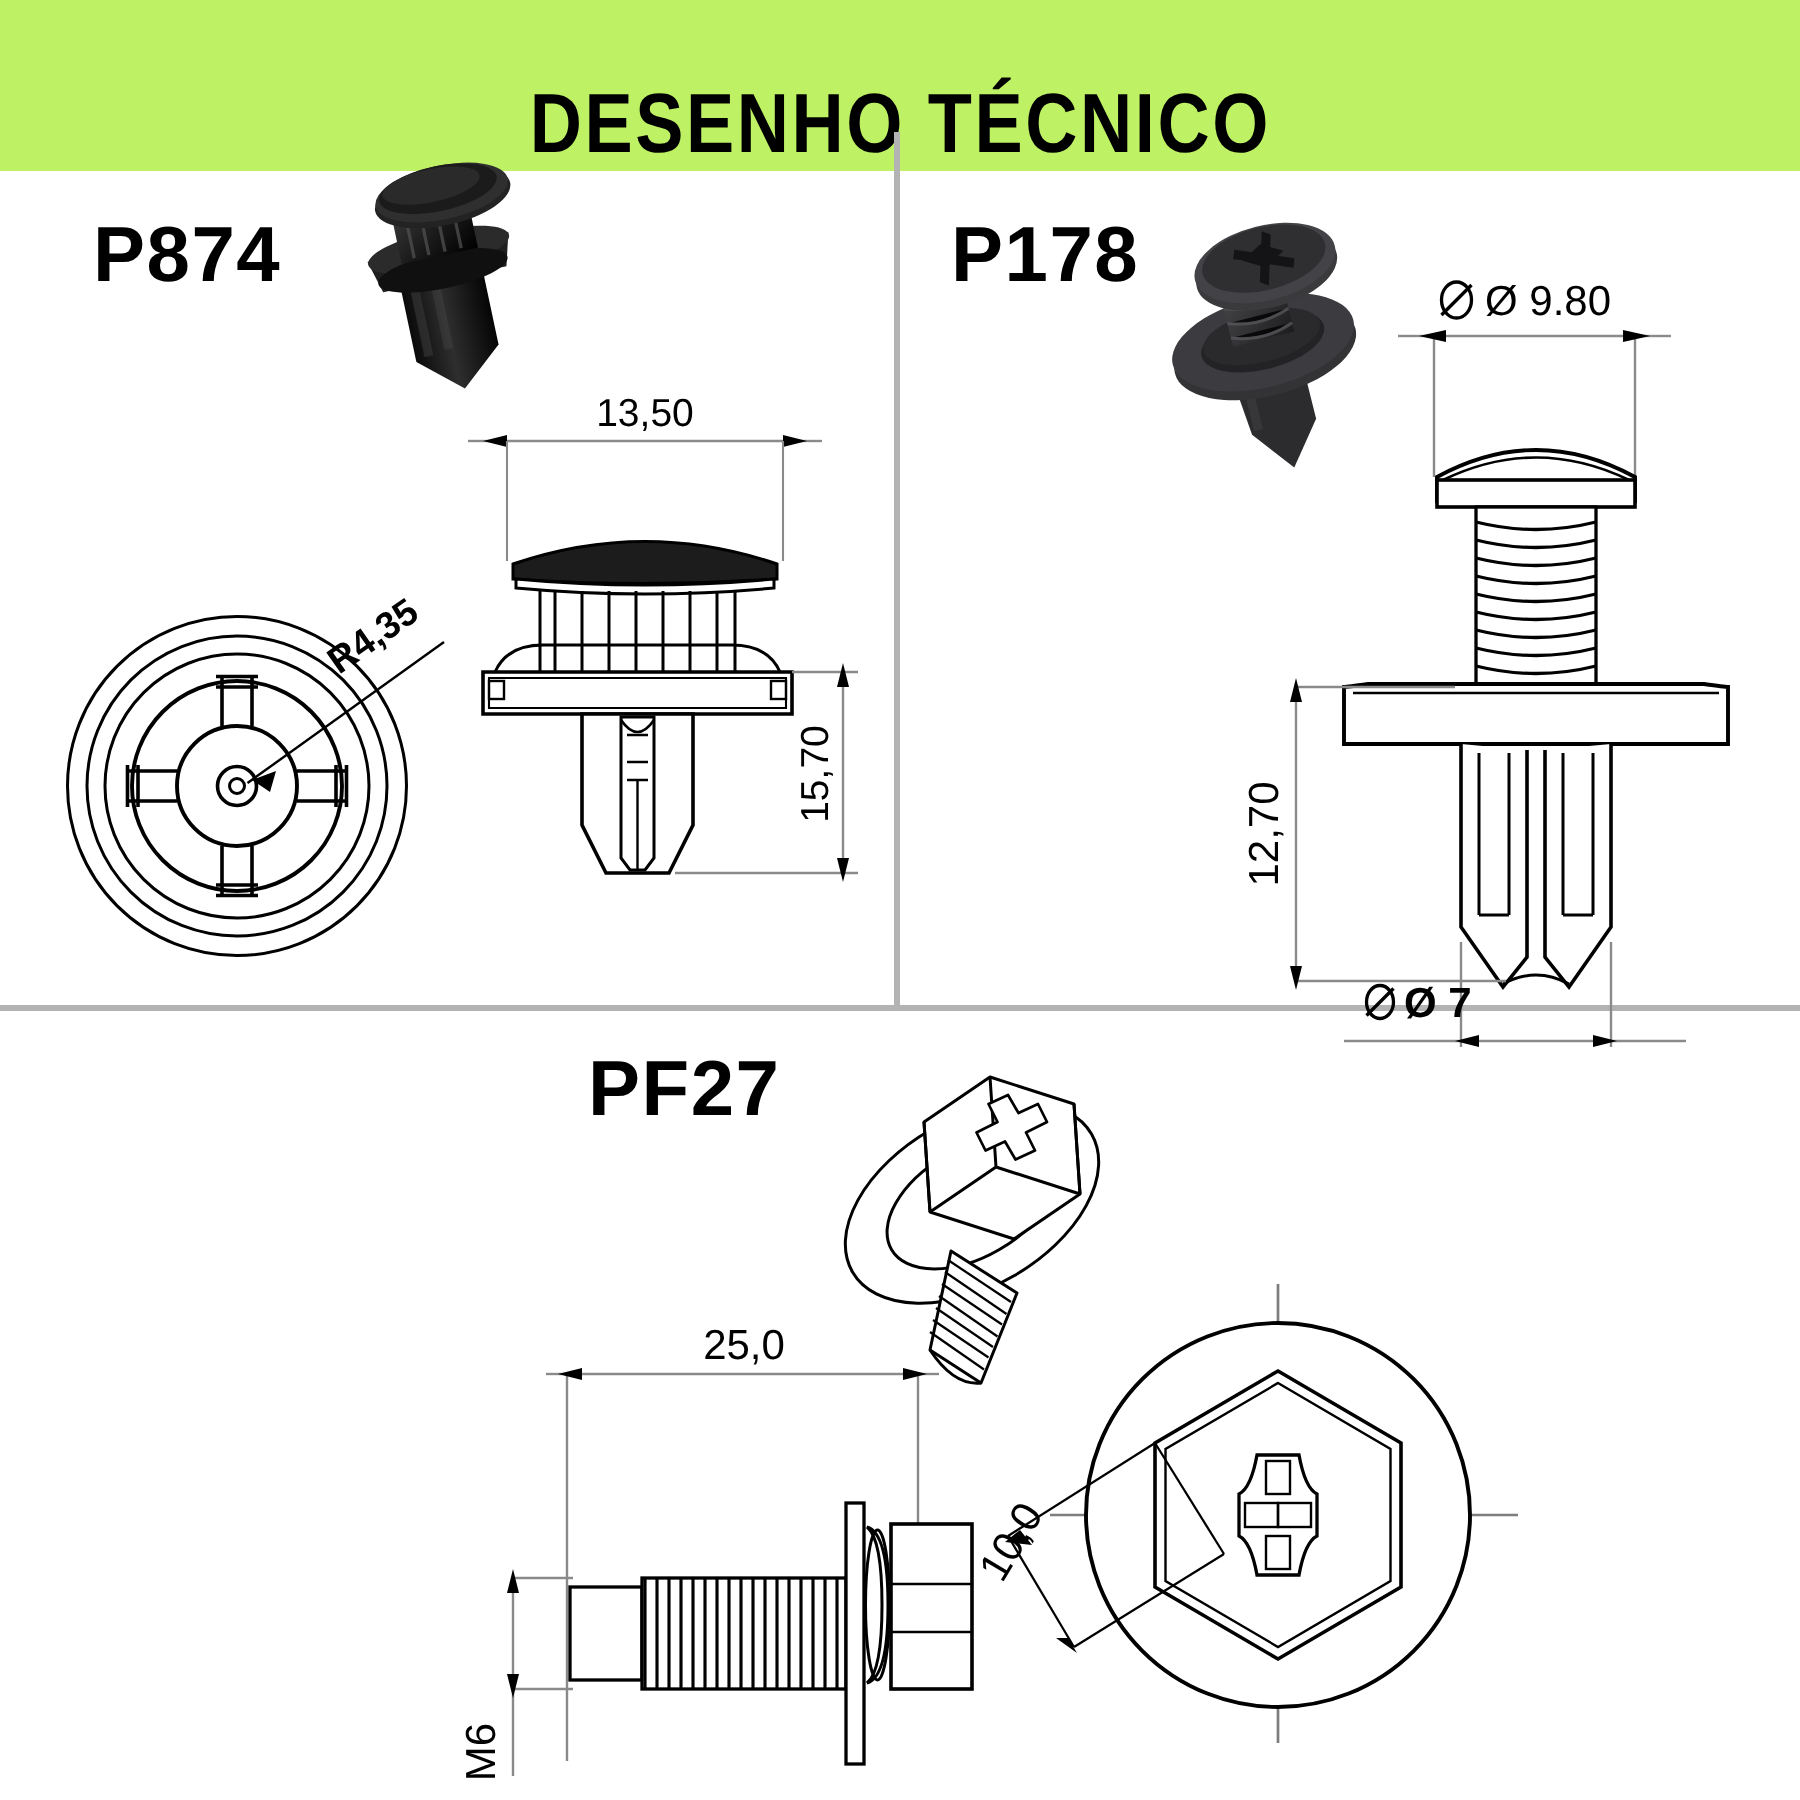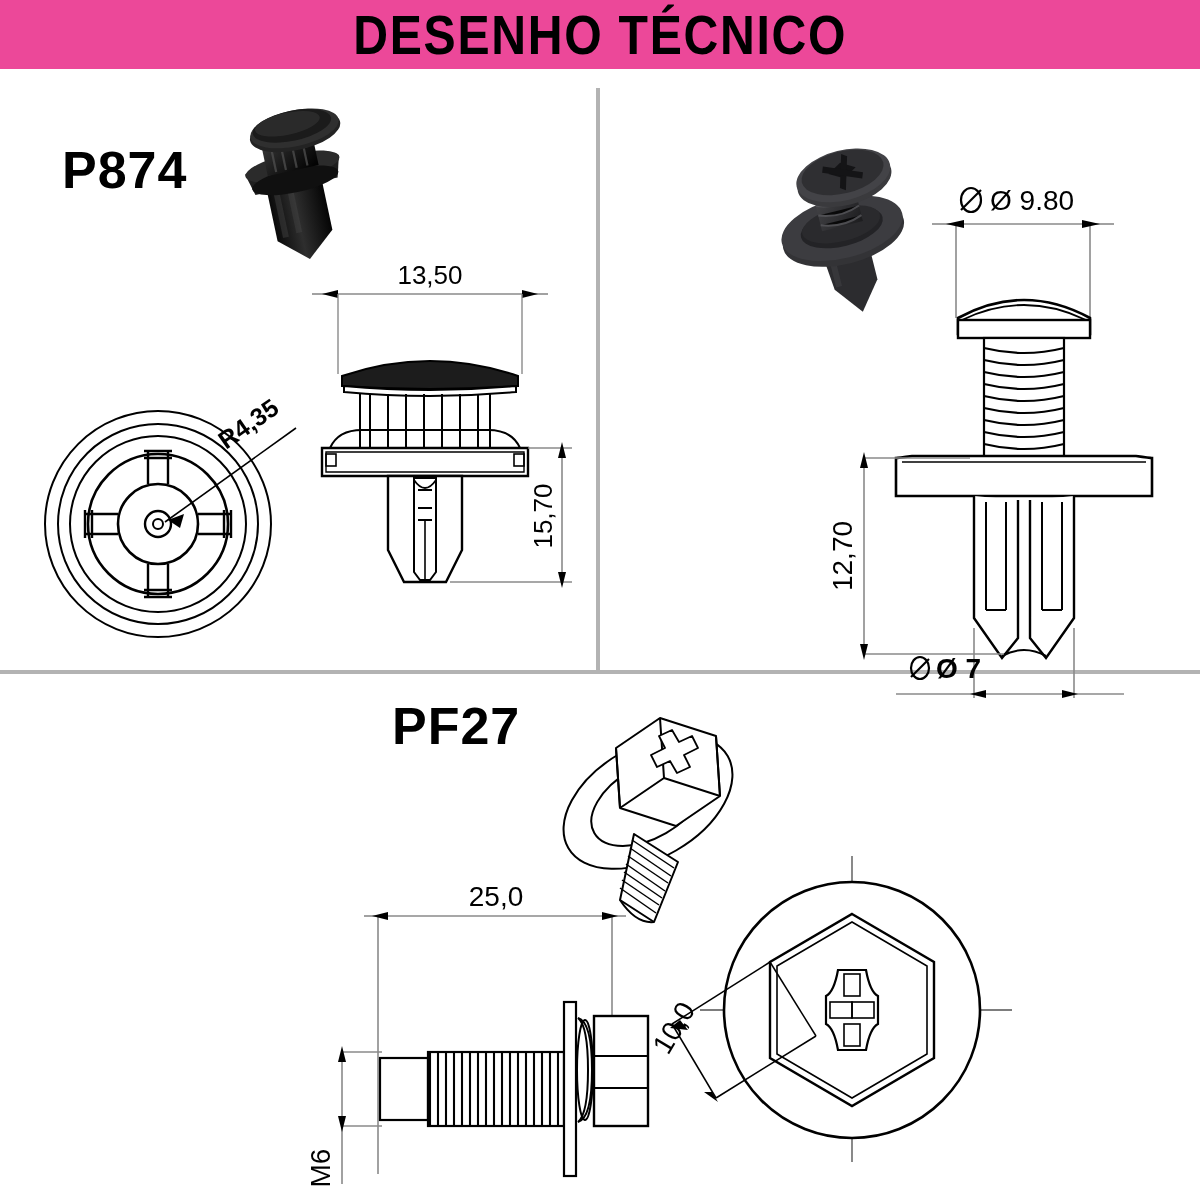--- a/index.html
+++ b/index.html
@@ -18,24 +18,24 @@
     width: 1200px;
     height: 1200px;
     background: #ffffff;
   }
 
   
   .header-bar {
     position: absolute;
     left: 0; top: 0;
     width: 1200px;
-    height: 69px;
-    background: #ec4899;
+    height: 114px;
+    background: #bef264;
     display: flex;
-    align-items: center;
+    align-items: flex-end;
     justify-content: center;
   }
   .header-title {
     font-family: "Liberation Sans", sans-serif;
     font-weight: bold;
     font-size: 56px;
     letter-spacing: 2px;
     color: #000000;
     transform: scaleX(0.86);
     transform-origin: center;
@@ -218,20 +218,21 @@
         <line x1="150" y1="324" x2="272" y2="324"></line>
       </g>
       <polygon points="258,200 266,200 262,184" fill="#000000"></polygon>
       <polygon points="258,314 266,314 262,330" fill="#000000"></polygon>
       <text x="252" y="258" text-anchor="middle" transform="rotate(-90 252 258)" font-family="Liberation Sans, sans-serif" font-size="26" fill="#000000">15,70</text>
     </svg>
   </div>
 
   <div class="panel" id="panel-p178">
 
+    <div class="part-code" id="code-p178" style="left:34px; top:52px;">P178</div>
 
     <svg class="render" style="left:168px; top:40px;" width="150" height="200" viewBox="0 0 150 200">
       <defs>
         <linearGradient id="g178a" x1="0" y1="0" x2="1" y2="1">
           <stop offset="0%" stop-color="#4a4a4d"></stop>
           <stop offset="60%" stop-color="#303033"></stop>
           <stop offset="100%" stop-color="#1c1c1e"></stop>
         </linearGradient>
       </defs>
       <g transform="rotate(-14 75 100)">

